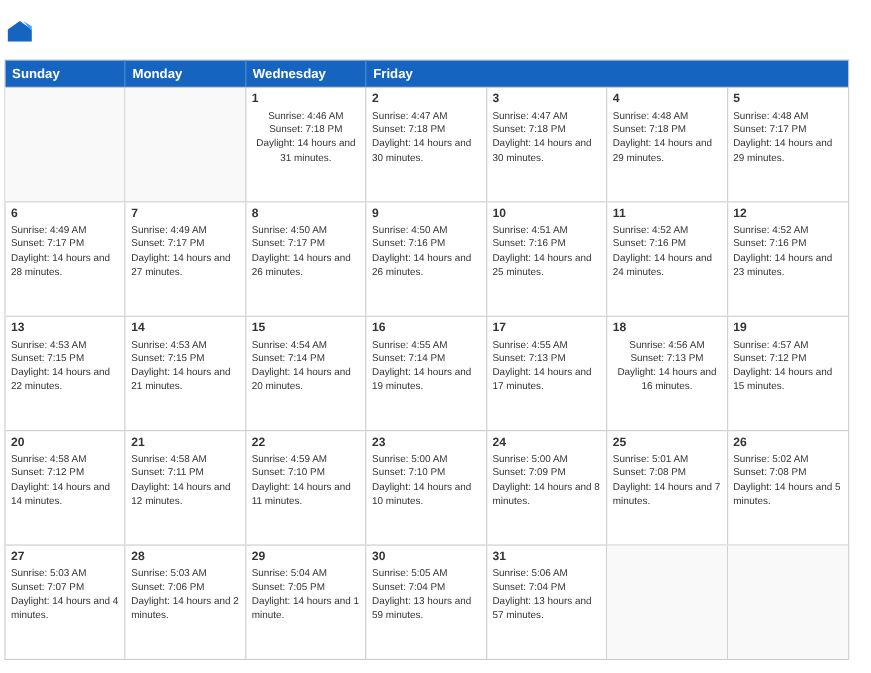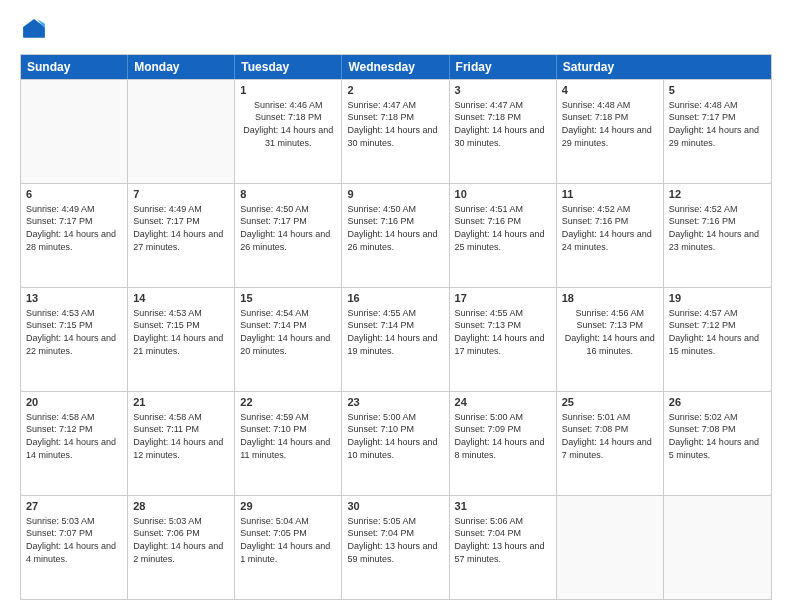--- a/index.html
+++ b/index.html
@@ -6,21 +6,21 @@
     body {
       font-family: Arial, sans-serif;
       background: #fff;
       width: 792px;
       height: 612px;
       overflow: hidden;
     }
     .page {
       width: 792px;
       height: 612px;
-      padding: 16px 20px 12px 20px;
+      padding: 16px 20px 12px 4px;
       display: flex;
       flex-direction: column;
     }
     .header {
       display: flex;
       justify-content: space-between;
       align-items: flex-start;
       margin-bottom: 10px;
     }
     .logo {
@@ -127,24 +127,22 @@
     <div class="title-block">
       <div class="month-title"></div>
       <div class="subtitle"></div>
     </div>
   </div>
 
   <div class="calendar">
     <div class="cal-header">
     <div class="cal-header-cell">Sunday</div>
         <div class="cal-header-cell">Monday</div>
-        <div class="cal-header-cell">Tuesday</div>
         <div class="cal-header-cell">Wednesday</div>
         <div class="cal-header-cell">Friday</div>
-        <div class="cal-header-cell">Saturday</div>
       </div>
     <div class="cal-body">
     <div class="cal-row">
           <div class="cal-cell empty"></div>
           <div class="cal-cell empty"></div>
           <div class="cal-cell">
             <div class="day-num">1</div>
             <div class="cell-text" style="white-space: pre-line; text-align: center;">Sunrise: 4:46 AM
 Sunset: 7:18 PM
 Daylight: 14 hours and 31 minutes.</div>

